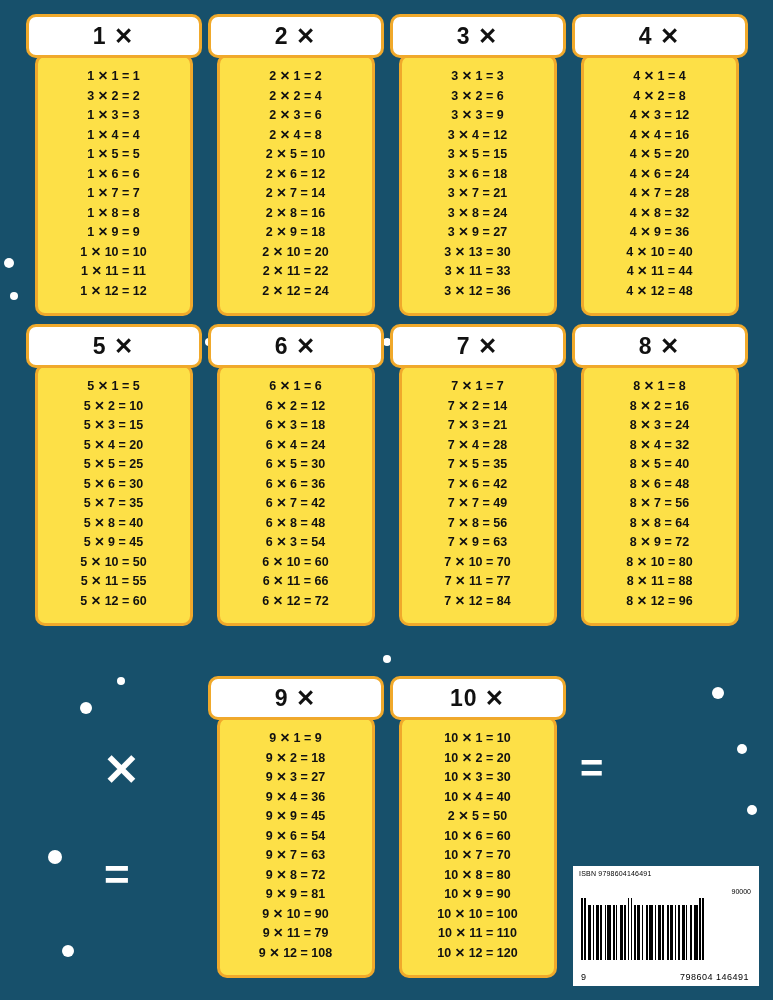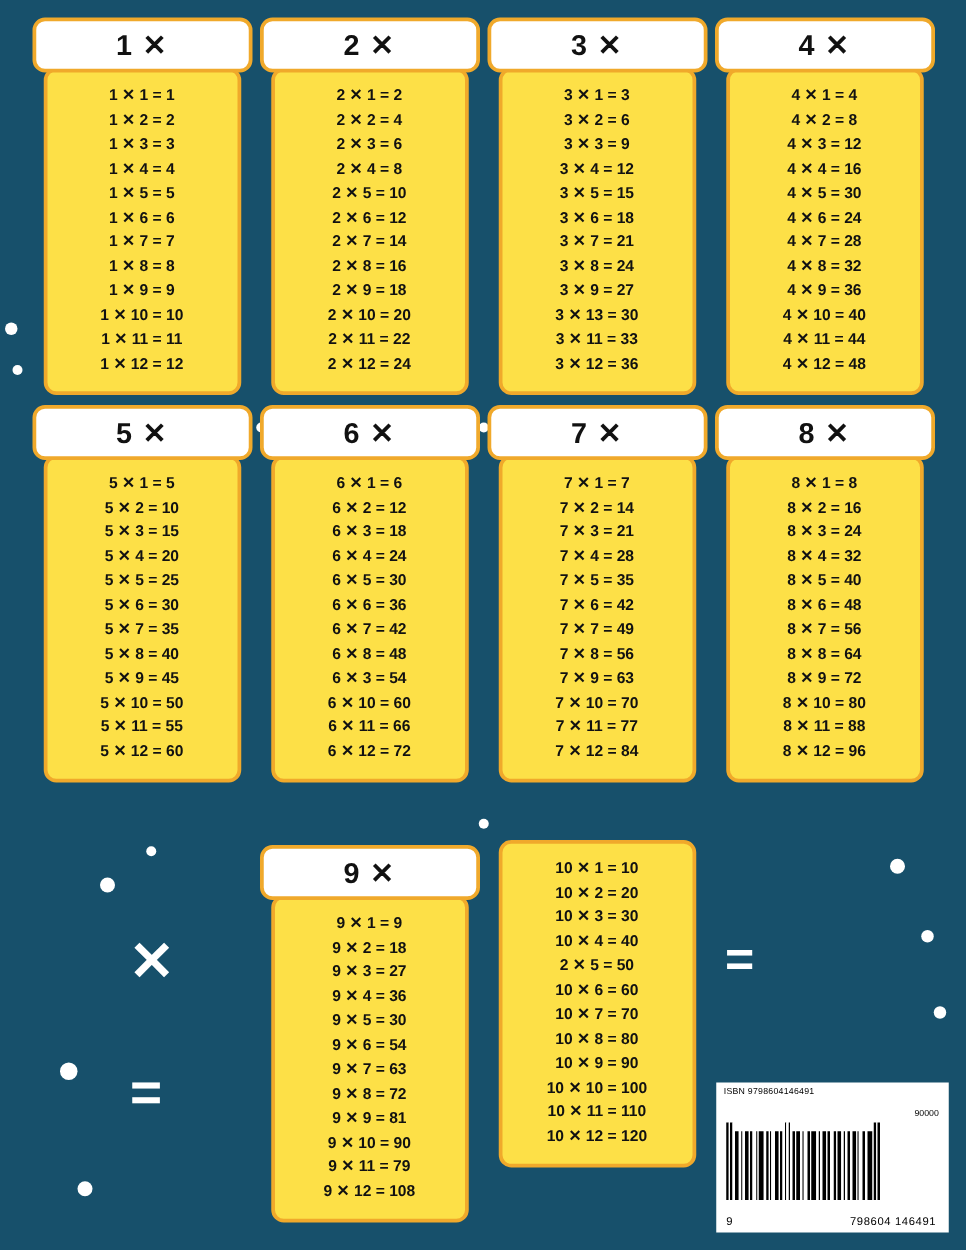--- a/index.html
+++ b/index.html
@@ -177,21 +177,21 @@
   <div class="dot" style="left:383px;top:655px; width:8px;  height:8px;"></div>
 
   <div class="grid">
 
     <div class="card">
       <div class="card-head">
         <span class="title">1 ✕</span>
       </div>
       <div class="card-body">
         <div class="row">1 ✕ 1 = 1</div>
-        <div class="row">1 ✕ 2 = 2</div>
+        <div class="row">3 ✕ 2 = 2</div>
         <div class="row">1 ✕ 3 = 3</div>
         <div class="row">1 ✕ 4 = 4</div>
         <div class="row">1 ✕ 5 = 5</div>
         <div class="row">1 ✕ 6 = 6</div>
         <div class="row">1 ✕ 7 = 7</div>
         <div class="row">1 ✕ 8 = 8</div>
         <div class="row">1 ✕ 9 = 9</div>
         <div class="row">1 ✕ 10 = 10</div>
         <div class="row">1 ✕ 11 = 11</div>
         <div class="row">1 ✕ 12 = 12</div>
@@ -240,21 +240,21 @@
 
     <div class="card">
       <div class="card-head">
         <span class="title">4 ✕</span>
       </div>
       <div class="card-body">
         <div class="row">4 ✕ 1 = 4</div>
         <div class="row">4 ✕ 2 = 8</div>
         <div class="row">4 ✕ 3 = 12</div>
         <div class="row">4 ✕ 4 = 16</div>
-        <div class="row">4 ✕ 5 = 30</div>
+        <div class="row">4 ✕ 5 = 20</div>
         <div class="row">4 ✕ 6 = 24</div>
         <div class="row">4 ✕ 7 = 28</div>
         <div class="row">4 ✕ 8 = 32</div>
         <div class="row">4 ✕ 9 = 36</div>
         <div class="row">4 ✕ 10 = 40</div>
         <div class="row">4 ✕ 11 = 44</div>
         <div class="row">4 ✕ 12 = 48</div>
       </div>
     </div>
 
@@ -343,32 +343,35 @@
 
     <div class="card">
       <div class="card-head">
         <span class="title">9 ✕</span>
       </div>
       <div class="card-body">
         <div class="row">9 ✕ 1 = 9</div>
         <div class="row">9 ✕ 2 = 18</div>
         <div class="row">9 ✕ 3 = 27</div>
         <div class="row">9 ✕ 4 = 36</div>
-        <div class="row">9 ✕ 5 = 30</div>
+        <div class="row">9 ✕ 9 = 45</div>
         <div class="row">9 ✕ 6 = 54</div>
         <div class="row">9 ✕ 7 = 63</div>
         <div class="row">9 ✕ 8 = 72</div>
         <div class="row">9 ✕ 9 = 81</div>
         <div class="row">9 ✕ 10 = 90</div>
         <div class="row">9 ✕ 11 = 79</div>
         <div class="row">9 ✕ 12 = 108</div>
       </div>
     </div>
 
     <div class="card">
+      <div class="card-head">
+        <span class="title">10 ✕</span>
+      </div>
       <div class="card-body">
         <div class="row">10 ✕ 1 = 10</div>
         <div class="row">10 ✕ 2 = 20</div>
         <div class="row">10 ✕ 3 = 30</div>
         <div class="row">10 ✕ 4 = 40</div>
         <div class="row">2 ✕ 5 = 50</div>
         <div class="row">10 ✕ 6 = 60</div>
         <div class="row">10 ✕ 7 = 70</div>
         <div class="row">10 ✕ 8 = 80</div>
         <div class="row">10 ✕ 9 = 90</div>

